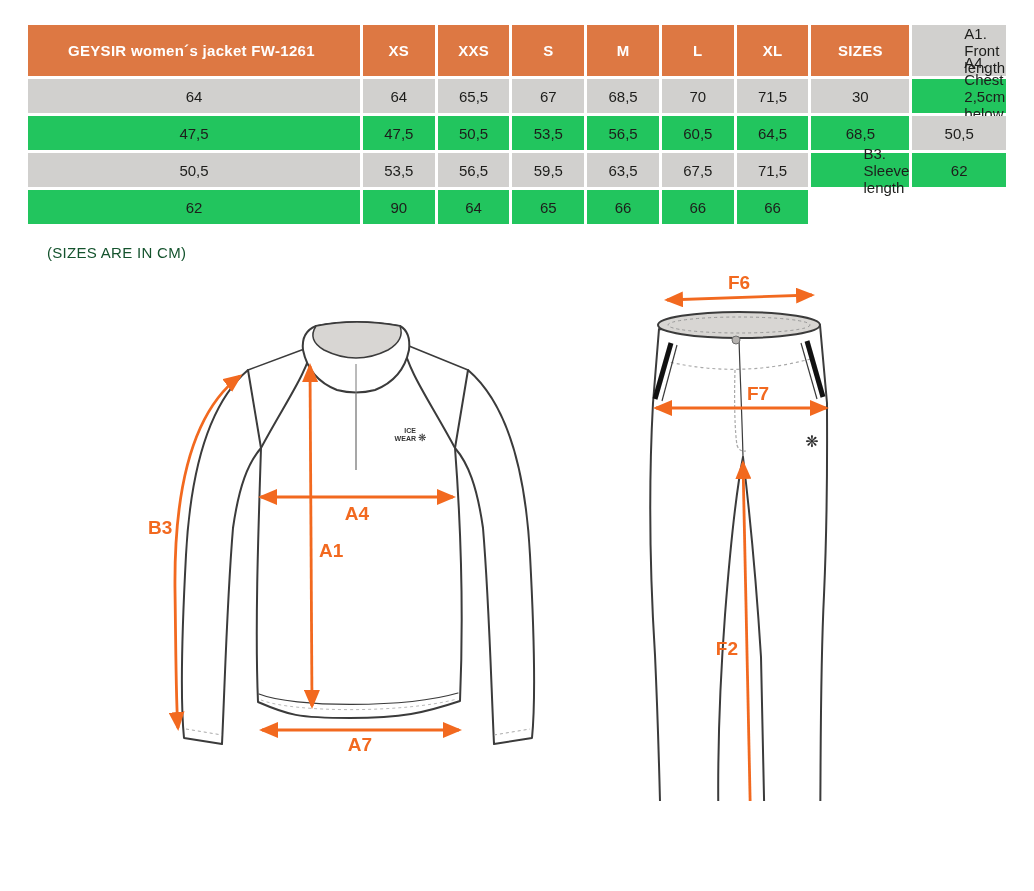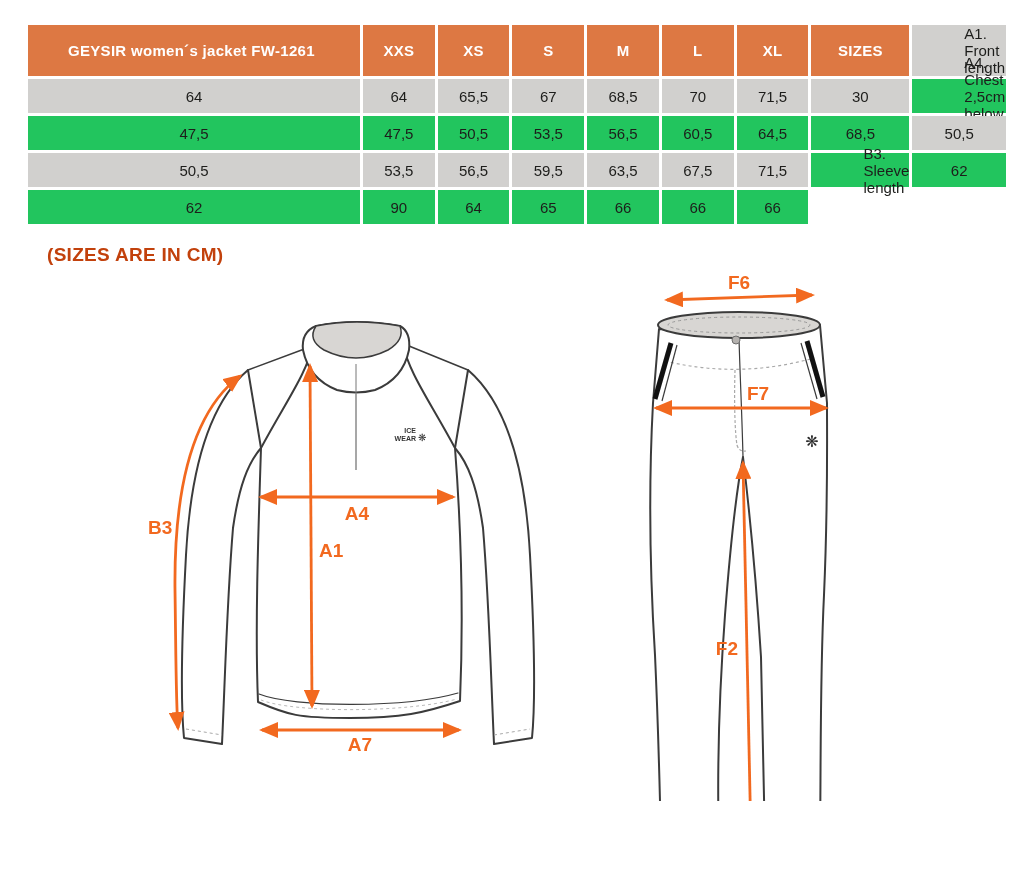--- a/index.html
+++ b/index.html
@@ -15,40 +15,40 @@
     gap:3px;
   }
   .cell { display:flex; align-items:center; justify-content:center;
           font-size:15px; color:#1d1d1b; }
   .head { background:#DD7843; color:#ffffff; font-weight:bold; letter-spacing:.3px; }
   .title-cell { justify-content:flex-start; padding-left:40px; }
   .label-cell { justify-content:flex-start; padding-left:52px; }
   .r-dark  { background:#D1D0CE; }
   .r-light { background:#22c55e; }
 
-  .note { position:absolute; left:47px; top:244px; color:#c2410c;
-          font-size:19px; font-weight:bold; letter-spacing:.3px; }
+  .note { position:absolute; left:47px; top:244px; color:#14532d;
+          font-size:15px; font-weight:normal; letter-spacing:.3px; }
 
   .fig { position:absolute; }
   .fig-jacket { left:128px; top:300px; }
   .fig-pants  { left:615px; top:275px; }
 
   svg text.meas { font-family:"Liberation Sans", sans-serif; font-size:19px;
                   font-weight:bold; fill:#F2691F; }
   svg text.logo { font-family:"Liberation Sans", sans-serif; font-weight:bold; fill:#333; }
 </style>
 </head>
 <body>
 
 <div class="page">
 
   <div class="size-table">
     <div class="cell head title-cell">GEYSIR women´s jacket FW-1261</div>
+    <div class="cell head">XS</div>
     <div class="cell head">XXS</div>
-    <div class="cell head">XS</div>
     <div class="cell head">S</div>
     <div class="cell head">M</div>
     <div class="cell head">L</div>
     <div class="cell head">XL</div>
     <div class="cell head">SIZES</div>
 
     <div class="cell r-dark label-cell">A1. Front length</div>
     <div class="cell r-dark">64</div>
     <div class="cell r-dark">64</div>
     <div class="cell r-dark">65,5</div>

